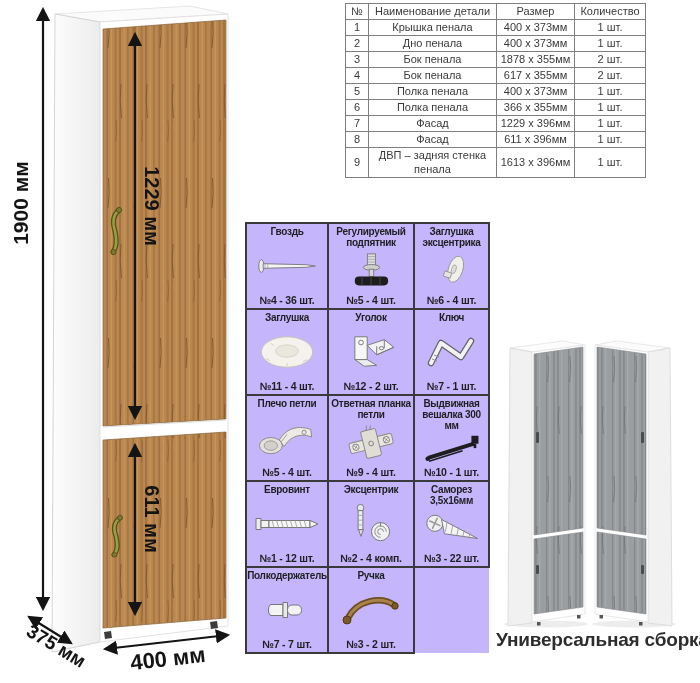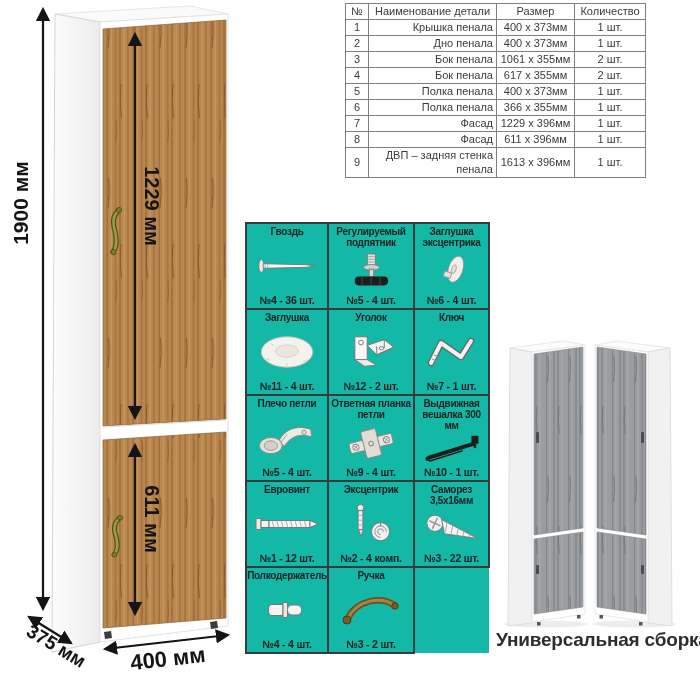--- a/index.html
+++ b/index.html
@@ -6,26 +6,26 @@
   .stage{position:relative;width:700px;height:683px;background:#fff;overflow:hidden;
          font-family:"Liberation Sans",sans-serif;}
 
   
   table.parts{position:absolute;left:345px;top:3px;width:300px;border-collapse:collapse;
               table-layout:fixed;font-size:11px;color:#3a3a3a;}
   .parts th,.parts td{border:1px solid #7f7f7f;padding:0 3px;line-height:1.3;
                       text-align:center;font-weight:normal;overflow:hidden;}
   .parts th{height:15px;}
   .parts tr.r{height:16px;}
-  .parts td.nm{text-align:right;}
+  .parts td.nm{text-align:center;}
 
   
   table.hw{position:absolute;left:245px;top:222px;width:243px;border-collapse:collapse;
            table-layout:fixed;color:#1f1f1f;}
-  .hw td{border:2px solid #3a3a3a;vertical-align:top;padding:0;height:84px;background:#14b8a6;}
+  .hw td{border:2px solid #3a3a3a;vertical-align:top;padding:0;height:84px;background:#c4b5fd;}
   .hw td.empty{border:none;}
   .cw{display:flex;flex-direction:column;justify-content:space-between;align-items:center;
       height:80px;padding:2px 1px 1px;}
   .hw-title{font-weight:bold;font-size:10px;letter-spacing:-0.3px;text-align:center;line-height:1.12;}
   .hw-icon{display:flex;align-items:center;justify-content:center;flex:1;}
   .hw-qty{font-weight:bold;font-size:10.5px;letter-spacing:-0.2px;}
 
   
   svg.cabinet{position:absolute;left:0;top:0;}
   svg.minicabs{position:absolute;left:500px;top:336px;}
@@ -122,21 +122,21 @@
         </tr>
     <tr class="r">
           <td>2</td>
           <td class="nm">Дно пенала</td>
           <td>400 x 373мм</td>
           <td>1 шт.</td>
         </tr>
     <tr class="r">
           <td>3</td>
           <td class="nm">Бок пенала</td>
-          <td>1061 x 355мм</td>
+          <td>1878 x 355мм</td>
           <td>2 шт.</td>
         </tr>
     <tr class="r">
           <td>4</td>
           <td class="nm">Бок пенала</td>
           <td>617 x 355мм</td>
           <td>2 шт.</td>
         </tr>
     <tr class="r">
           <td>5</td>
@@ -372,21 +372,21 @@
             <div class="cw">
         <div class="hw-title">Полкодержатель</div>
         <div class="hw-icon">
                 <svg width="50" height="24" viewBox="0 0 50 24">
           <ellipse cx="9" cy="12" rx="2.6" ry="5.5" fill="#eeeeee" stroke="#777"></ellipse>
           <path d="M9,6.5 h12 v11 h-12" fill="#f4f4f4" stroke="#777"></path>
           <path d="M21,4.5 h4.5 v15 h-4.5 z" fill="#e9e9e9" stroke="#777"></path>
           <rect x="25.5" y="7" width="14" height="10" rx="4.5" fill="#f4f4f4" stroke="#777"></rect>
                 </svg>
               </div>
-        <div class="hw-qty">№4 - 4 шт.</div>
+        <div class="hw-qty">№7 - 7 шт.</div>
             </div>
           </td>
       <td>
             <div class="cw">
         <div class="hw-title">Ручка</div>
         <div class="hw-icon">
                 <svg width="64" height="36" viewBox="0 0 64 36">
           <path d="M9,26 C18,8 42,4 55,13" stroke="#6d4f22" stroke-width="6.5" fill="none" stroke-linecap="round"></path>
           <path d="M9,26 C18,8 42,4 55,13" stroke="#a9834a" stroke-width="3" fill="none" stroke-linecap="round"></path>
           <circle cx="8" cy="28" r="4" fill="#7b5a28" stroke="#53380f"></circle>

